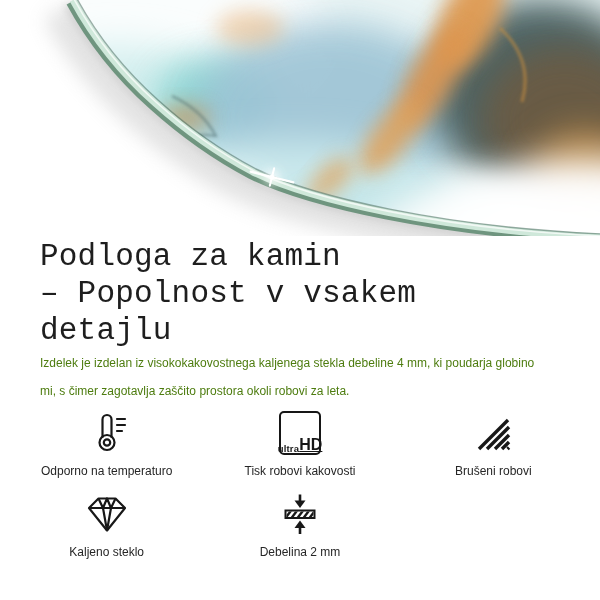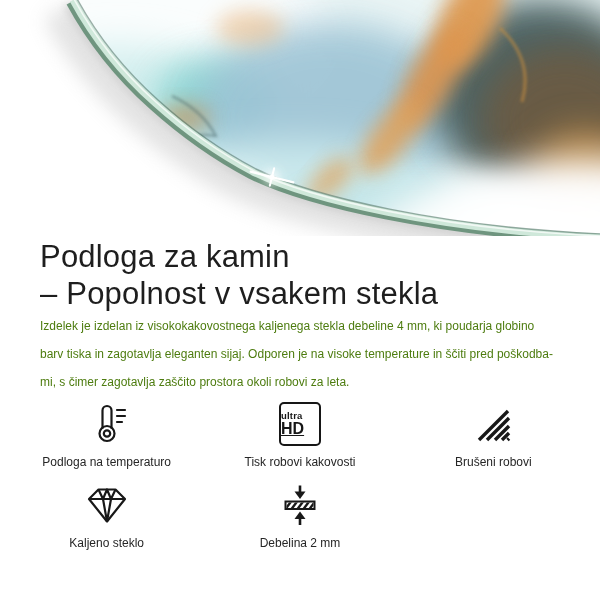--- a/index.html
+++ b/index.html
@@ -1,33 +1,33 @@
 <!DOCTYPE html>
 <html><head>
 <meta charset="utf-8">
 <style>
   html,body{margin:0;padding:0;background:#fff;}
   .page{position:relative;width:600px;height:600px;background:#ffffff;overflow:hidden;
         font-family:"Liberation Sans",sans-serif;}
   .hero{position:relative;width:600px;height:236px;}
   .hero svg{display:block;}
   .content{padding:0 40px;}
-  h1{font-family:Liberation Sans, sans-serif;font-weight:400;color:#1e1e1e;
+  h1{font-family:Liberation Mono, monospace;font-weight:400;color:#1e1e1e;
      font-size:31px;line-height:37px;margin:2px 0 0;letter-spacing:.2px;}
   h1 span{display:block;}
   .intro{font-size:12px;line-height:28px;color:#4d7c0f;}
   .intro .line{white-space:nowrap;}
   .features{margin-top:6px;display:grid;grid-template-columns:repeat(3,1fr);
             row-gap:14px;padding:0 10px;}
   .feature{display:flex;flex-direction:column;align-items:center;}
   .icon-wrap{height:44px;display:flex;align-items:center;justify-content:center;}
   .feature .label{margin-top:9px;font-size:12px;color:#262626;text-align:center;}
   .icon{stroke:#181818;fill:none;stroke-width:2.2;}
   .uhd-box{width:38px;height:40px;border:2.5px solid #161616;border-radius:5px;
-           display:flex;flex-direction:column;align-items:flex-start;justify-content:center;
+           display:flex;flex-direction:row;align-items:flex-end;justify-content:center;
            color:#161616;line-height:1;}
   .uhd-top{font-size:9.5px;font-weight:700;letter-spacing:.2px;}
   .uhd-hd{font-size:16px;font-weight:700;margin-top:1px;text-decoration:underline;}
 </style>
 </head>
 <body>
 
 <div class="page">
 
   <div class="hero">
@@ -95,42 +95,41 @@
         <line x1="250" y1="177" x2="294" y2="177" stroke="#ffffff" stroke-width="2.2" stroke-linecap="round"></line>
         <line x1="272" y1="168" x2="272" y2="186" stroke="#ffffff" stroke-width="2" stroke-linecap="round"></line>
         <circle cx="272" cy="177" r="2.4" fill="#ffffff"></circle>
       </g>
     </svg>
   </div>
 
   <div class="content">
     <h1>
       <span>Podloga za kamin</span>
-      <span>– Popolnost v vsakem stekla</span>
+      <span>– Popolnost v vsakem detajlu</span>
     </h1>
 
     <div class="intro">
       <div class="line">Izdelek je izdelan iz visokokakovostnega kaljenega stekla debeline 4 mm, ki poudarja globino</div>
-      <div class="line">barv tiska in zagotavlja eleganten sijaj. Odporen je na visoke temperature in ščiti pred poškodba-</div>
       <div class="line">mi, s čimer zagotavlja zaščito prostora okoli robovi za leta.</div>
     </div>
   </div>
 
   <div class="features">
 
     <div class="feature">
       <div class="icon-wrap">
         <svg class="icon" width="44" height="44" viewBox="0 0 44 44">
           <path d="M17.5 26 V8.5 A4.5 4.5 0 0 1 26.5 8.5 V26" stroke-linecap="round"></path>
           <circle cx="22" cy="31.5" r="7.5"></circle>
           <circle cx="22" cy="31.5" r="3.2"></circle>
           <path d="M32 8 H40 M32 14 H40 M32 20 H37" stroke-linecap="round"></path>
         </svg>
       </div>
-      <div class="label">Podloga na temperaturo</div>
+      <div class="label">Odporno na temperaturo</div>
     </div>
 
     <div class="feature">
       <div class="icon-wrap">
         <div class="uhd-box">
           <span class="uhd-top">ultra</span>
           <span class="uhd-hd">HD</span>
         </div>
       </div>
       <div class="label">Tisk robovi kakovosti</div>

